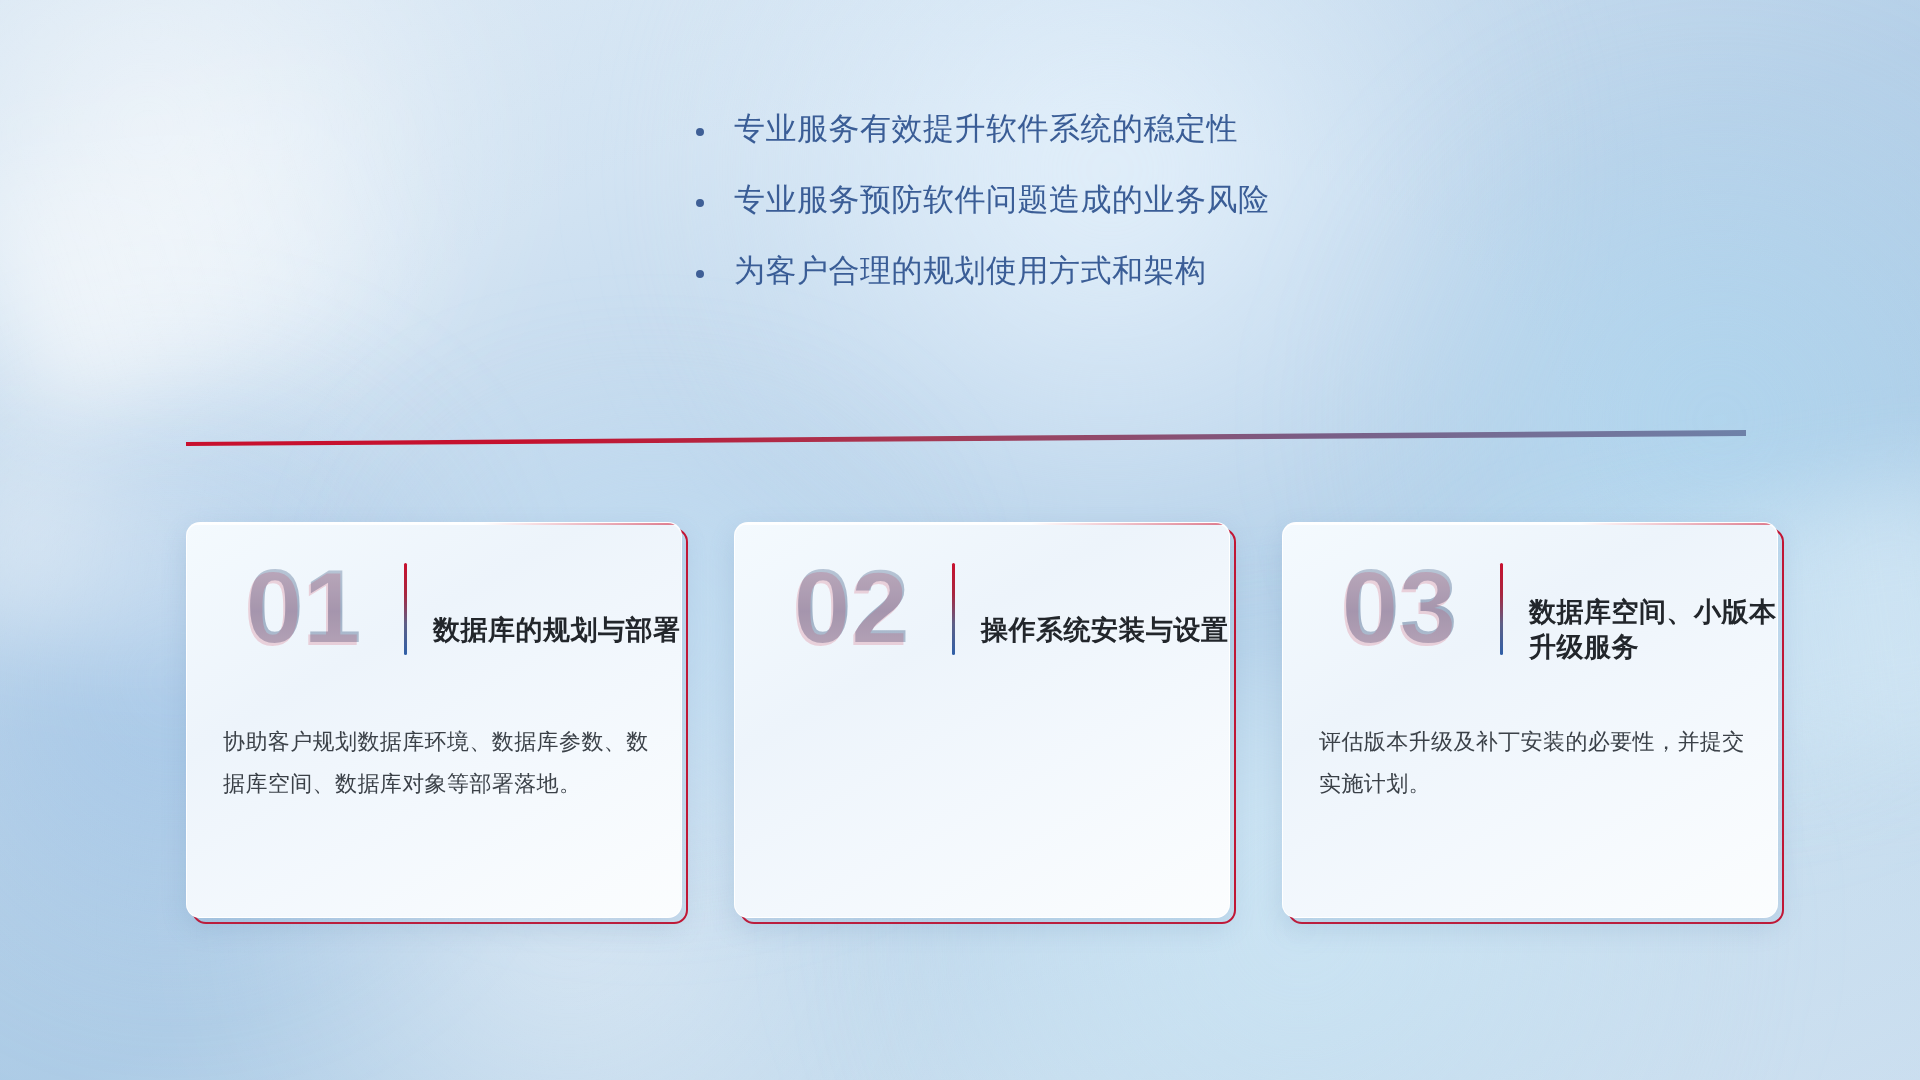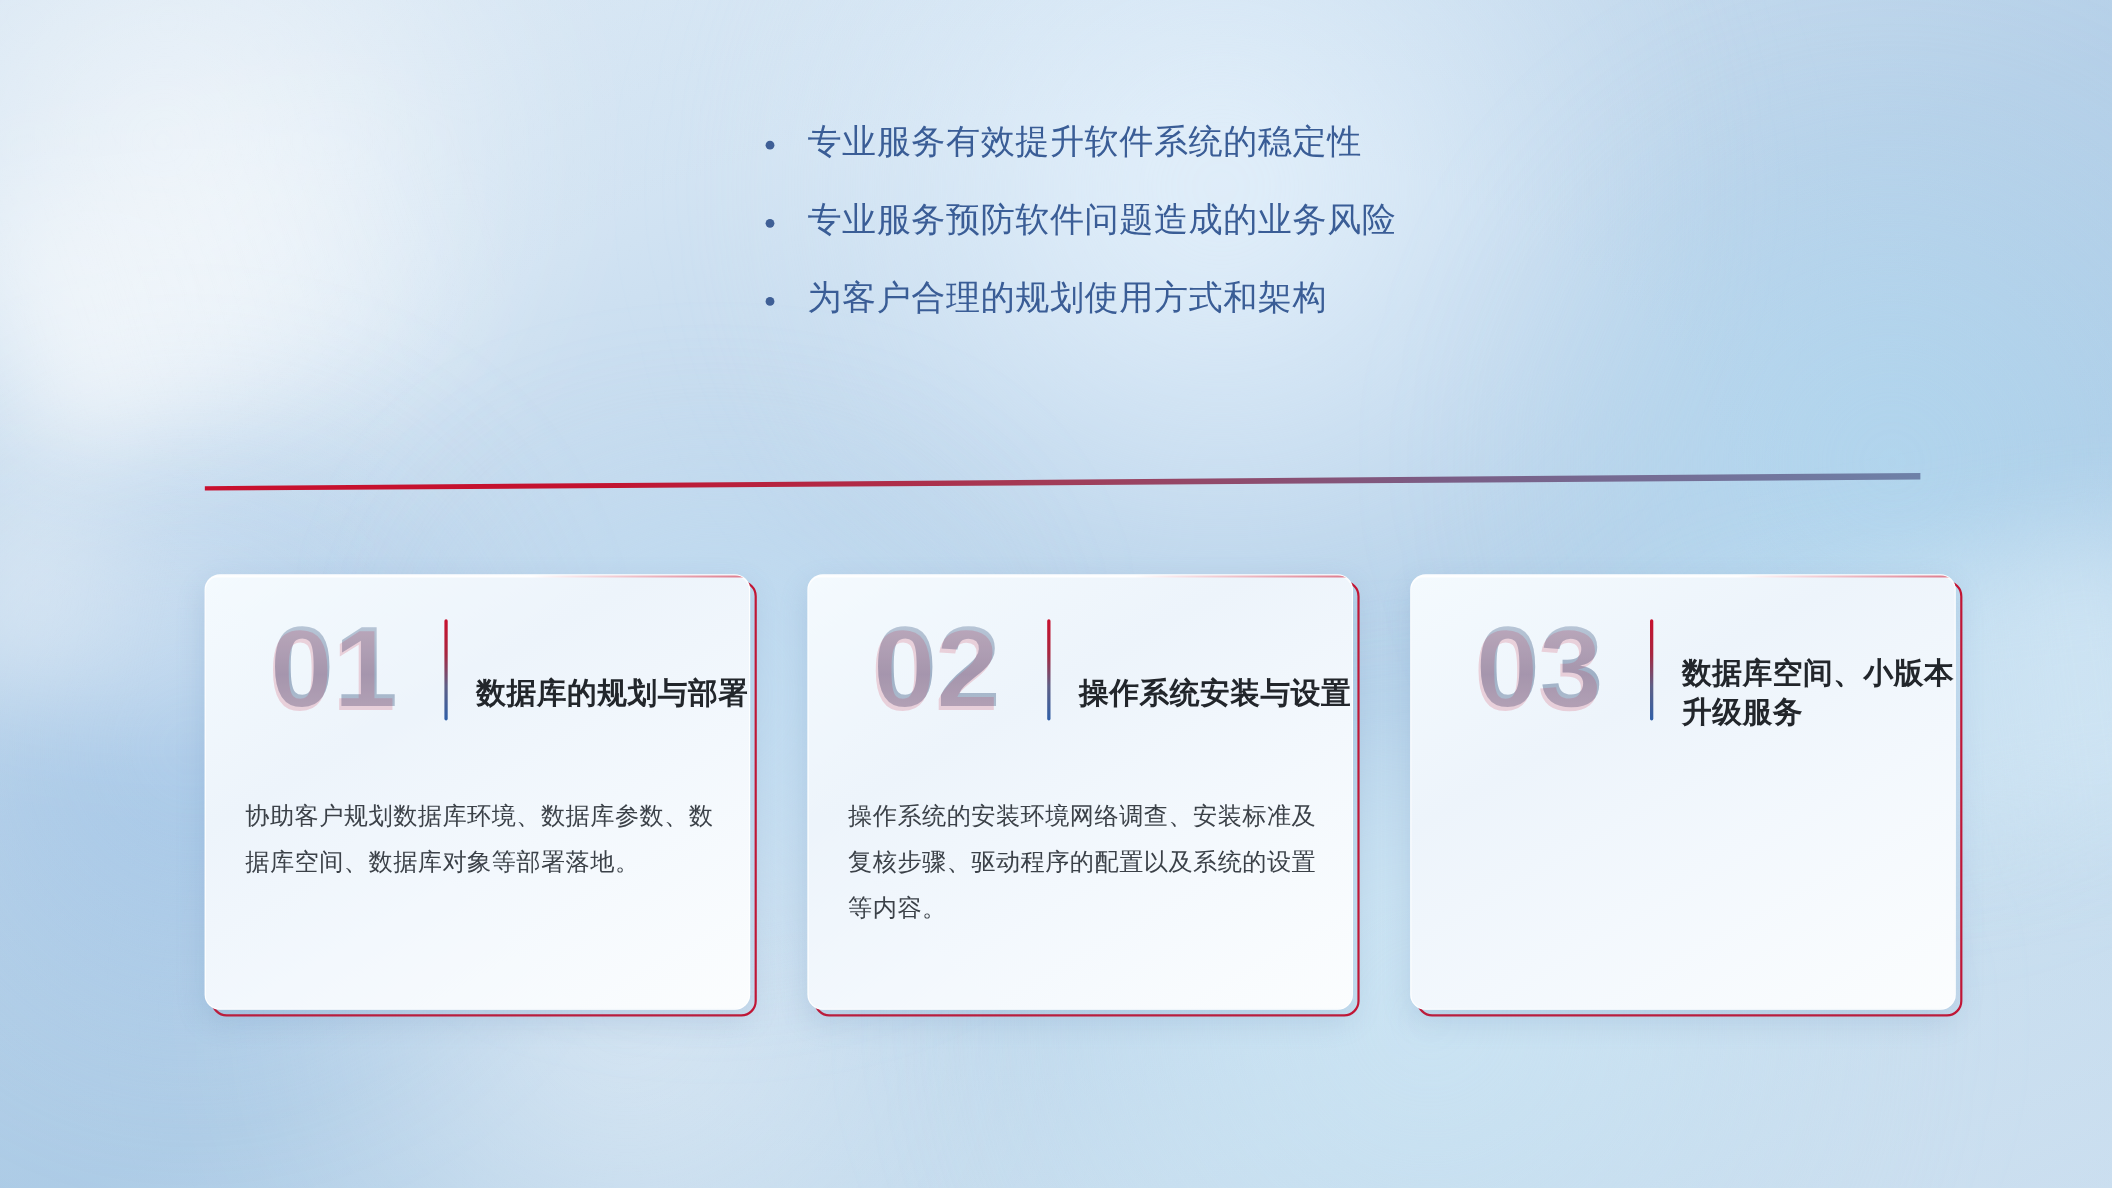--- a/index.html
+++ b/index.html
@@ -231,21 +231,20 @@
                   <rect width="150" height="110" fill="url(#slices2)" opacity="0.95"></rect>
                 </mask>
               </defs>
               <text x="4" y="88" font-family="'Liberation Sans',sans-serif" font-size="104" font-weight="700" fill="url(#numg2)" mask="url(#slicemask2)">02</text>
               <text x="4" y="88" font-family="'Liberation Sans',sans-serif" font-size="104" font-weight="700" fill="#c8102e" opacity="0.16" mask="url(#slicemask2)" transform="translate(-2,3)">02</text>
             </svg>
           </div>
           <div class="card-vline"></div>
           <div class="card-title">操作系统安装与设置</div>
         </div>
-        <div class="card-body">操作系统的安装环境网络调查、安装标准及复核步骤、驱动程序的配置以及系统的设置等内容。</div>
       </div>
     </div>
 
     <div class="card">
       <div class="card-accent"></div>
       <div class="card-face">
         <div class="card-head">
           <div class="card-num">
             <svg viewBox="0 0 150 110" xmlns="http://www.w3.org/2000/svg">
               <defs>
@@ -262,17 +261,18 @@
                   <rect width="150" height="110" fill="url(#slices3)" opacity="0.95"></rect>
                 </mask>
               </defs>
               <text x="4" y="88" font-family="'Liberation Sans',sans-serif" font-size="104" font-weight="700" fill="url(#numg3)" mask="url(#slicemask3)">03</text>
               <text x="4" y="88" font-family="'Liberation Sans',sans-serif" font-size="104" font-weight="700" fill="#c8102e" opacity="0.16" mask="url(#slicemask3)" transform="translate(-2,3)">03</text>
             </svg>
           </div>
           <div class="card-vline"></div>
           <div class="card-title">数据库空间、小版本升级服务</div>
         </div>
+        <div class="card-body">评估版本升级及补丁安装的必要性，并提交实施计划。</div>
       </div>
     </div>
 
   </div>
 </div>
 
 </body></html>

